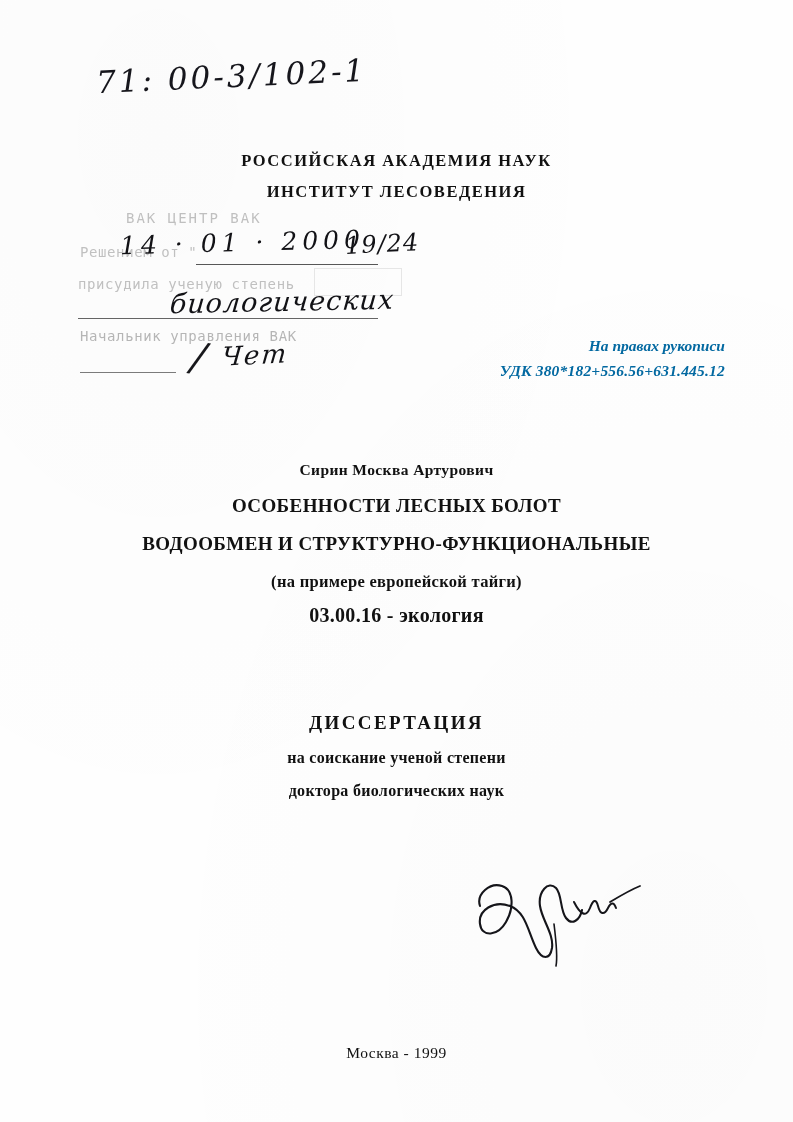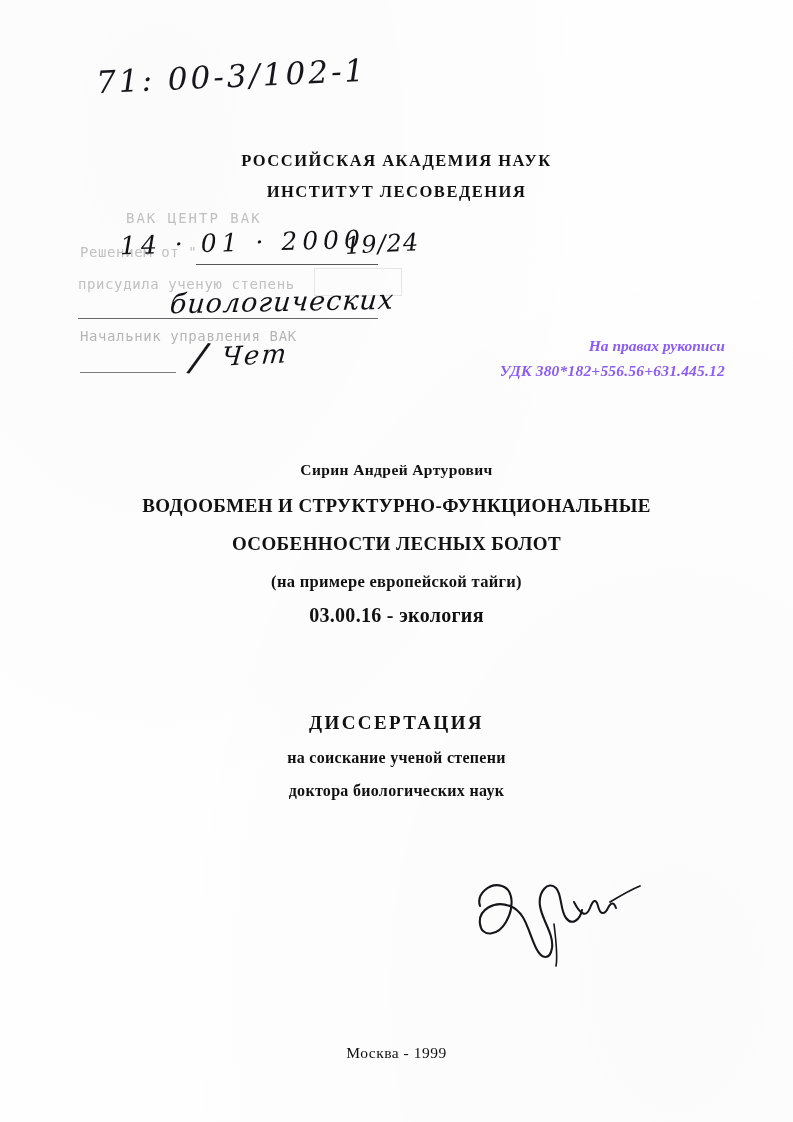--- a/index.html
+++ b/index.html
@@ -150,21 +150,21 @@
   }
 
   
   .manuscript-note {
     position: absolute;
     right: 68px;
     top: 334px;
     text-align: right;
     font-weight: bold;
     font-style: italic;
-    color: #8b5cf6;
+    color: #0369a1;
   }
   .manuscript-note .mn-rights { font-size: 15.5px; line-height: 24px; }
   .manuscript-note .mn-udk { font-size: 15.5px; line-height: 26px; letter-spacing: 0.2px; }
 
   
   .title-block {
     position: absolute;
     left: 0;
     right: 0;
     top: 455px;
@@ -272,23 +272,23 @@
   <div class="hw hw-degree">биологических</div>
   <div class="hw hw-slash">/</div>
   <div class="hw hw-sign">Чет</div>
 
   <div class="manuscript-note">
     <div class="mn-rights">На правах рукописи</div>
     <div class="mn-udk">УДК 380*182+556.56+631.445.12</div>
   </div>
 
   <div class="title-block">
-    <div class="author-name">Сирин Андрей Артурович</div>
+    <div class="author-name">Сирин Москва Артурович</div>
+    <div class="title-main">ОСОБЕННОСТИ ЛЕСНЫХ БОЛОТ</div>
     <div class="title-main">ВОДООБМЕН И СТРУКТУРНО-ФУНКЦИОНАЛЬНЫЕ</div>
-    <div class="title-main">ОСОБЕННОСТИ ЛЕСНЫХ БОЛОТ</div>
     <div class="title-sub">(на примере европейской тайги)</div>
     <div class="speciality">03.00.16 - экология</div>
   </div>
 
   <div class="kind-block">
     <div class="kind-title">ДИССЕРТАЦИЯ</div>
     <div class="kind-line">на соискание ученой степени</div>
     <div class="kind-line">доктора биологических наук</div>
   </div>
 

